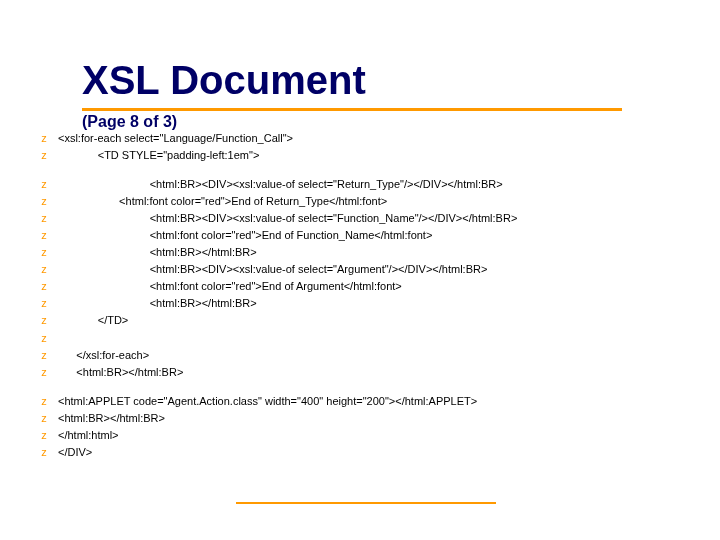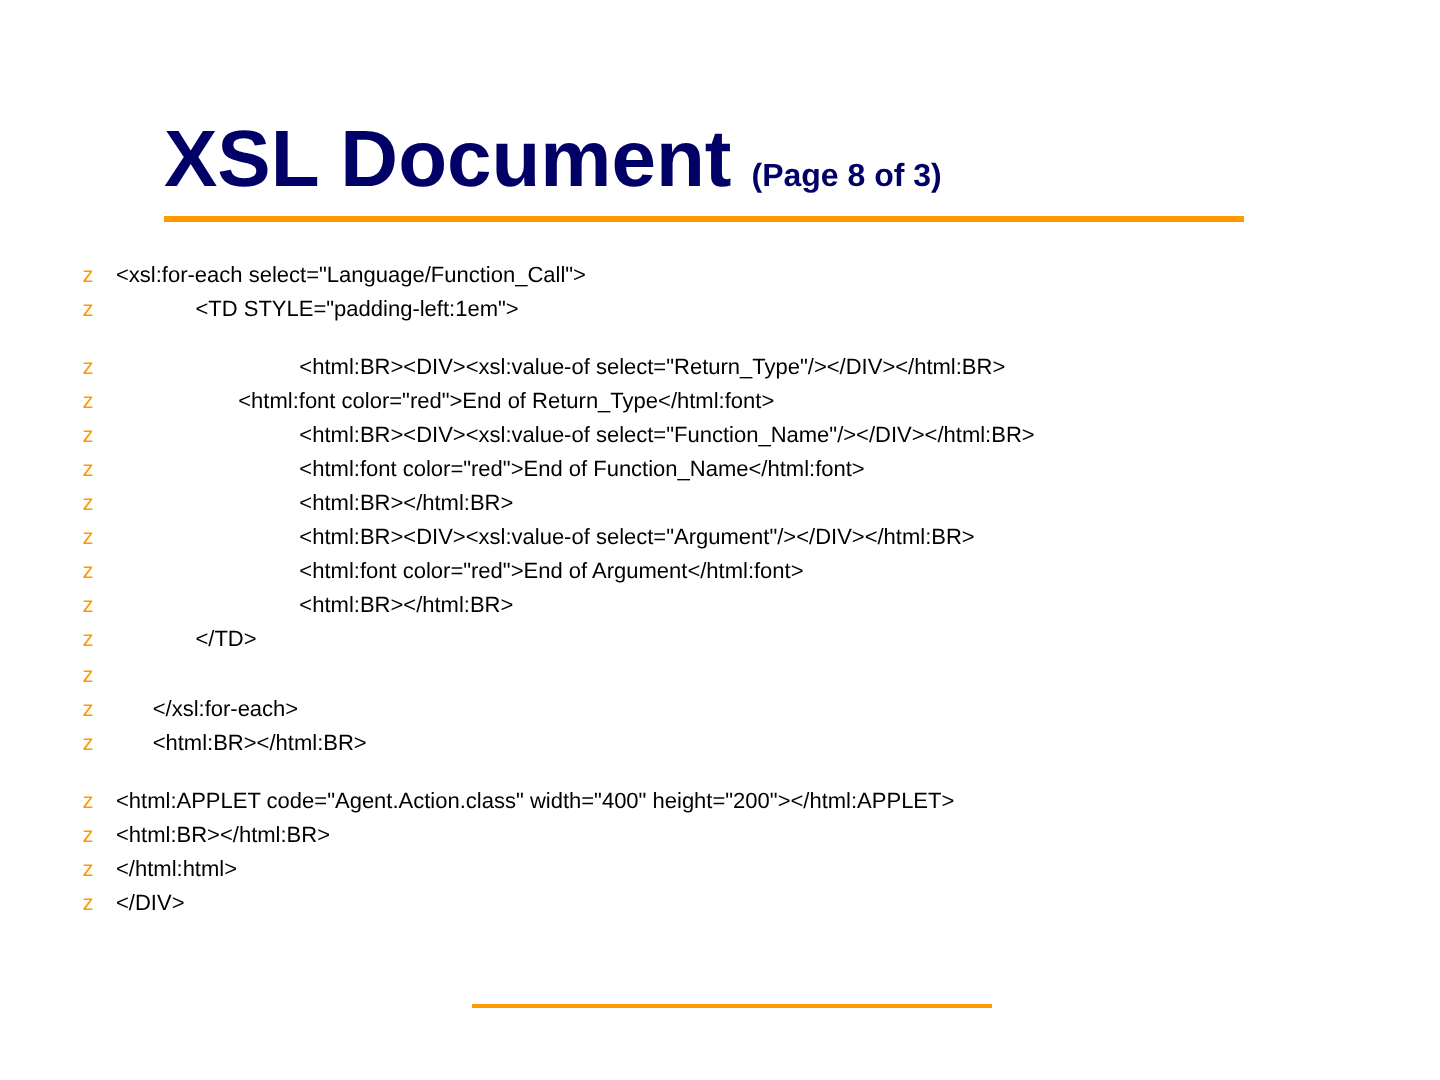--- a/index.html
+++ b/index.html
@@ -11,20 +11,21 @@
     position: relative;
     overflow: hidden;
   }
   .title-row {
     position: absolute;
     top: 58px;
     left: 82px;
     display: flex;
     align-items: baseline;
     gap: 10px;
+    flex-direction: column;
   }
   .title {
     font-family: "Arial Black", Arial, sans-serif;
     font-weight: 900;
     font-size: 40px;
     color: #000066;
     letter-spacing: 0px;
   }
   .page-indicator {
     font-family: Arial, sans-serif;

